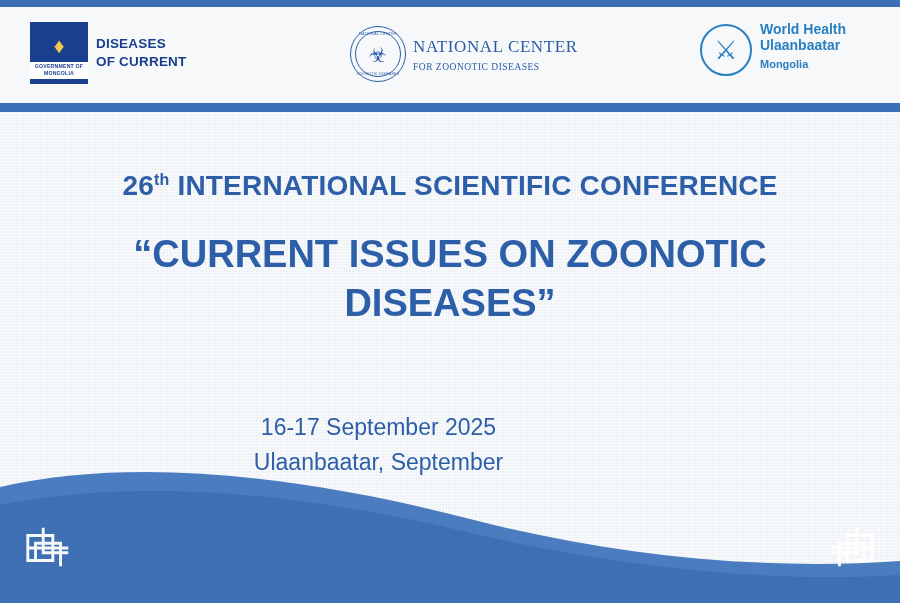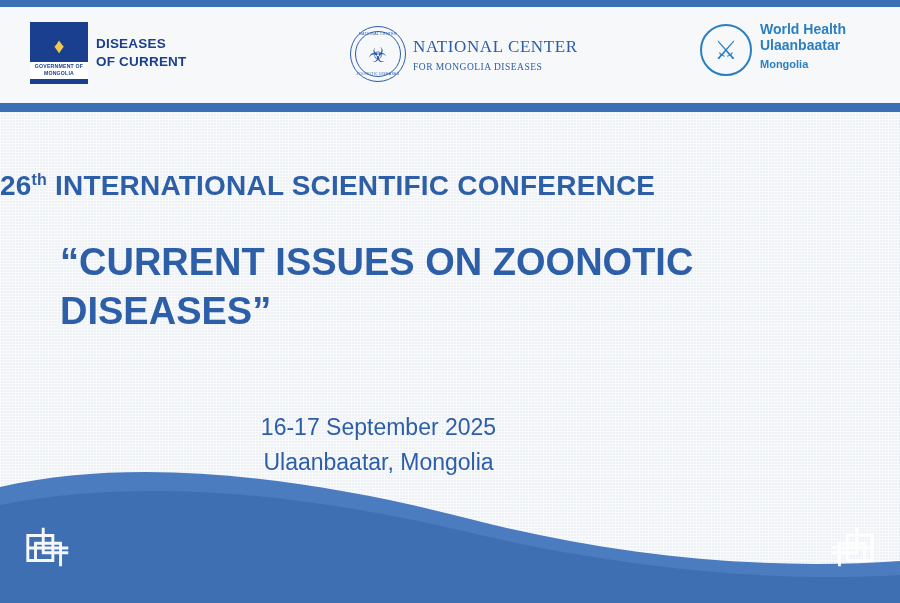--- a/index.html
+++ b/index.html
@@ -182,33 +182,34 @@
     background:
       repeating-linear-gradient(0deg, rgba(255,255,255,0.55) 0px, rgba(255,255,255,0.55) 1px, rgba(0,0,0,0) 1px, rgba(0,0,0,0) 3px),
       repeating-linear-gradient(90deg, rgba(255,255,255,0.55) 0px, rgba(255,255,255,0.55) 1px, rgba(0,0,0,0) 1px, rgba(0,0,0,0) 3px),
       #eef1f5;
     overflow: hidden;
   }
   .title-block {
     position: absolute;
     left: 0; top: 58px;
     width: 900px;
+    text-align: center;
   }
   .conf-line {
     color: #2d5ea8;
     font-size: 28px;
     font-weight: bold;
     letter-spacing: 0.2px;
   }
   .conf-line sup {
     font-size: 16px;
     vertical-align: super;
   }
   .conf-theme {
-    margin-top: 36px;
+    margin-top: 28px;
     color: #2d5ea8;
     font-size: 38px;
     font-weight: bold;
     line-height: 1.28;
     padding: 0 60px;
   }
   .date-block {
     position: absolute;
     left: 0; top: 298px;
     width: 757px;
@@ -261,21 +262,21 @@
   </div>
 
   <div class="logo-nczd">
     <div class="nczd-seal">
       <div class="nczd-seal-top">NATIONAL CENTER</div>
       <div class="nczd-seal-inner">☣</div>
       <div class="nczd-seal-bottom">ZOONOTIC DISEASES</div>
     </div>
     <div class="nczd-text">
       <div class="nczd-line1">NATIONAL CENTER</div>
-      <div class="nczd-line2">FOR MONGOLIA DISEASES</div>
+      <div class="nczd-line2">FOR ZOONOTIC DISEASES</div>
     </div>
   </div>
 
   <div class="logo-who">
     <div class="who-emblem">⚔</div>
     <div>
       <div class="who-text">World Health</div>
       <div class="who-text">Ulaanbaatar</div>
       <div class="who-sub">Mongolia</div>
     </div>
@@ -283,21 +284,21 @@
 
   <div class="body-area">
 
     <div class="title-block">
       <div class="conf-line"><span>26</span><sup>th</sup><span> INTERNATIONAL SCIENTIFIC CONFERENCE</span></div>
       <div class="conf-theme">“CURRENT ISSUES ON ZOONOTIC DISEASES”</div>
     </div>
 
     <div class="date-block">
       <div>16-17 September 2025</div>
-      <div>Ulaanbaatar, Mongolia</div>
+      <div>Ulaanbaatar, September</div>
     </div>
 
     <svg class="wave" viewBox="0 0 900 160" preserveAspectRatio="none">
       <path d="M0,44 C150,10 330,40 470,76 C610,112 760,128 900,118 L900,160 L0,160 Z" fill="#4a7cbf"></path>
       <path d="M0,62 C160,30 340,58 480,92 C620,124 770,140 900,132 L900,160 L0,160 Z" fill="#3f6fb3"></path>
     </svg>
 
     <div class="corner-ornament corner-left">
       <svg class="knot" viewBox="0 0 60 54">
         <g fill="none" stroke="#ffffff" stroke-width="3">

